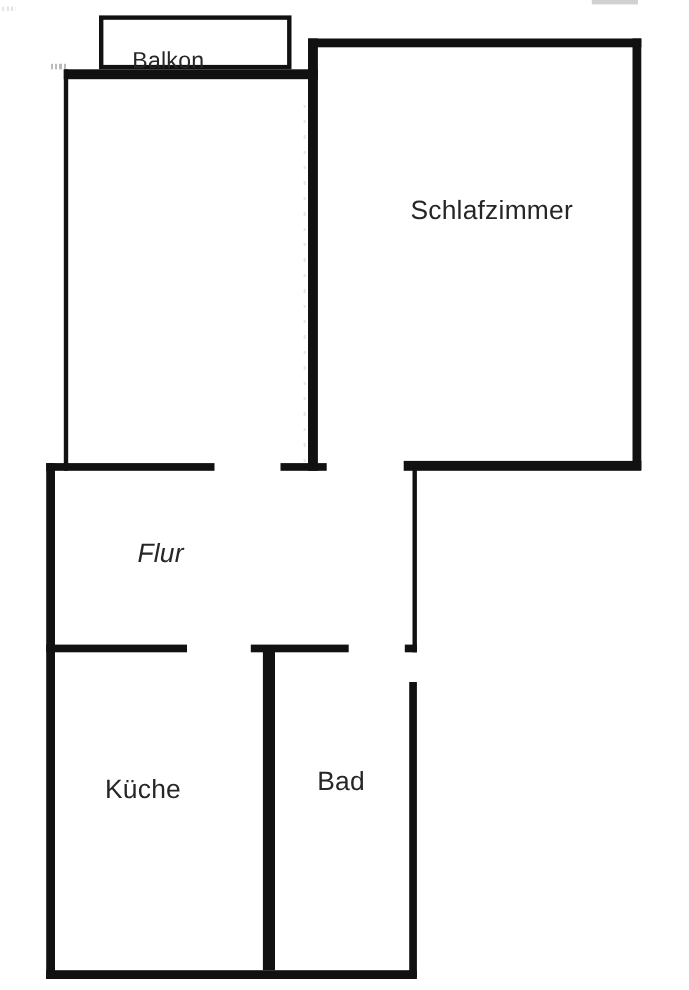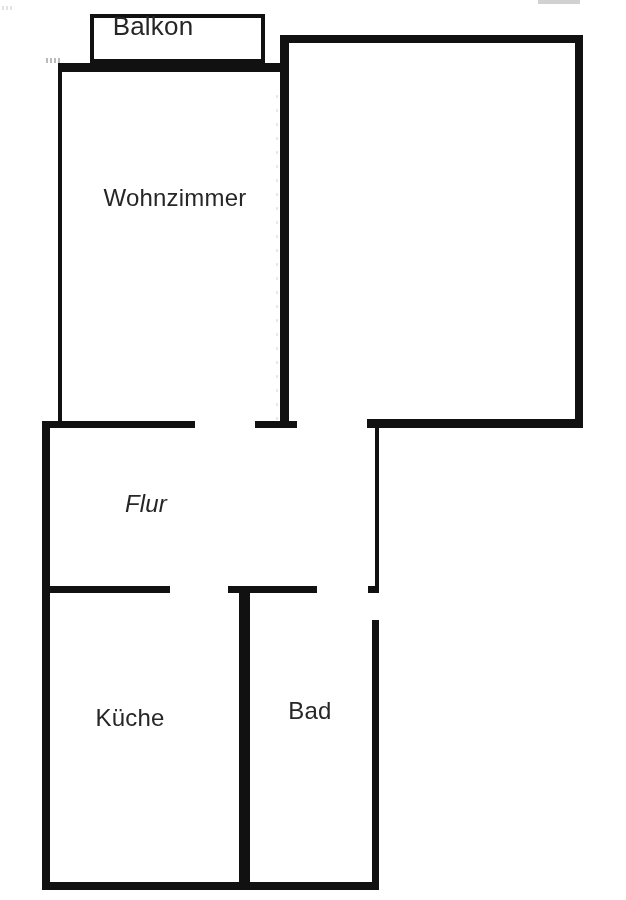--- a/index.html
+++ b/index.html
@@ -68,22 +68,22 @@
   <div class="wall" style="left:375px; top:426px; width:4px; height:167px;"></div>
 
   <div class="wall" style="left:42px; top:586px; width:128px; height:7px;"></div>
   <div class="wall" style="left:228px; top:586px; width:89px; height:7px;"></div>
   <div class="wall" style="left:368px; top:586px; width:11px; height:7px;"></div>
 
   <div class="wall" style="left:239px; top:589px; width:11px; height:293px;"></div>
   <div class="wall" style="left:372px; top:620px; width:7px; height:268px;"></div>
   <div class="wall" style="left:42px; top:882px; width:337px; height:8px;"></div>
 
-  <div class="room-label" style="left:153px; top:26px; font-size:26px;text-align:center;">Balkon</div>
-  <div class="room-label" style="left:175px; top:198px;">Wohnzimmer</div>
+  <div class="room-label" style="left:153px; top:56px; font-size:21px;text-align:center;">Balkon</div>
+  <div class="room-label" style="left:447px; top:192px;">Schlafzimmer</div>
   <div class="room-label" style="left:146px; top:504px;font-style:italic;">Flur</div>
   <div class="room-label" style="left:130px; top:718px;">Küche</div>
   <div class="room-label" style="left:310px; top:711px;">Bad</div>
 
   <div class="artifact" style="left:538px; top:0px; width:42px; height:4px; opacity:0.45;"></div>
   <div class="artifact dotted" style="left:46px; top:58px; width:15px; height:5px; opacity:0.6;"></div>
   <div class="artifact dotted" style="left:2px; top:6px; width:12px; height:4px; opacity:0.25;"></div>
   <div class="artifact speckle-strip" style="left:276px; top:95px; width:2px; height:330px; opacity:0.5;"></div>
 
 </div>

